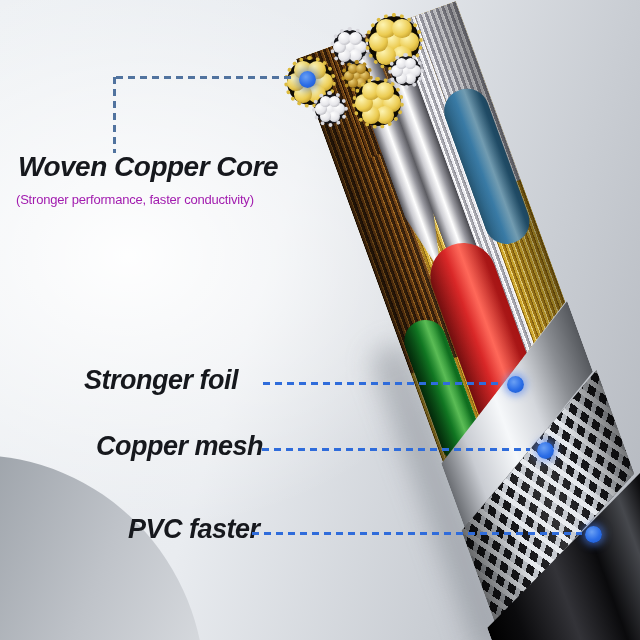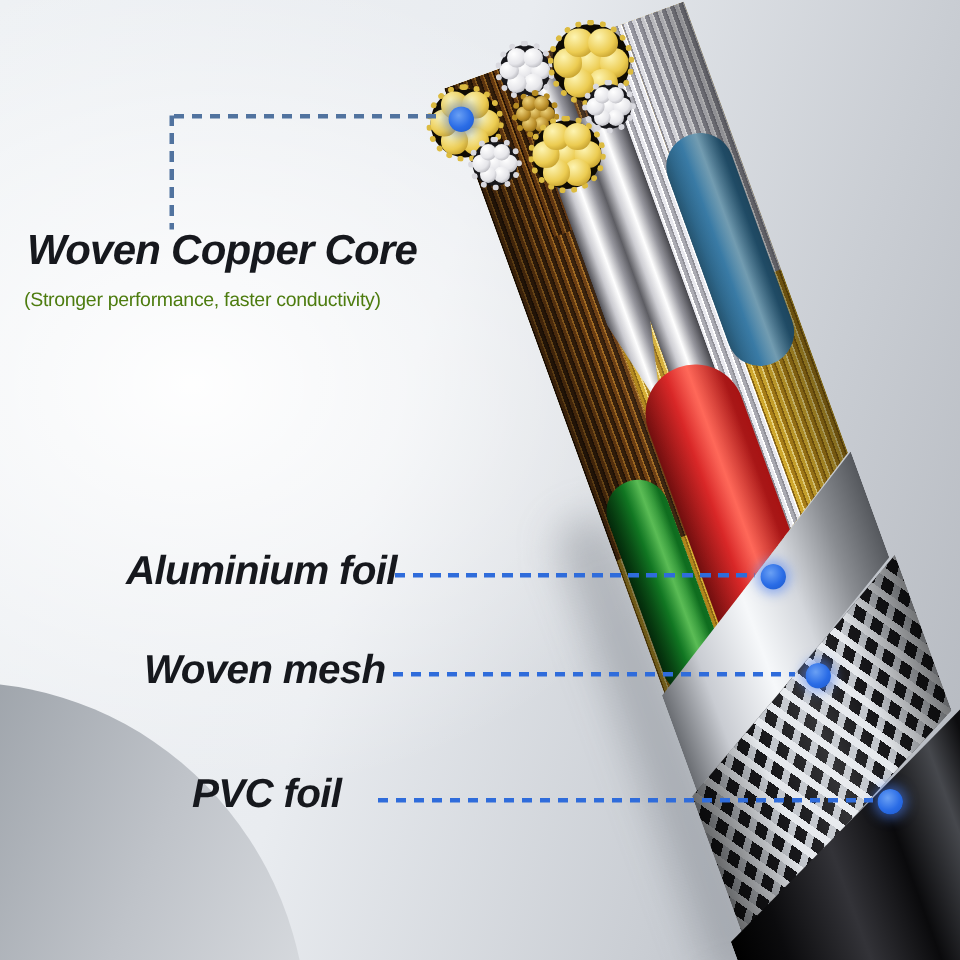--- a/index.html
+++ b/index.html
@@ -71,21 +71,21 @@
   .bundle.white{background:#17171b;} .bundle.white::before{border-color:#d9d9df;}
   .bundle.brass{background:#261a04;} .bundle.brass::before{border-color:#b68c22;}
   .bundle .strand{position:absolute;width:38%;height:38%;border-radius:50%;}
   .bundle.gold .strand{background:radial-gradient(circle at 35% 30%,#fdf4b2,#eccc52 55%,#a87f12);}
   .bundle.white .strand{background:radial-gradient(circle at 35% 30%,#ffffff,#e6e6ea 55%,#97979f);}
   .bundle.brass .strand{background:radial-gradient(circle at 35% 30%,#ecd27c,#bb8f2a 55%,#6e500c);}
 
   
   .lbl{position:absolute;font-style:italic;font-weight:700;font-size:27px;line-height:1;
        color:var(--label-color,#16181d);letter-spacing:-.5px;white-space:nowrap;}
-  .sub{position:absolute;font-size:13px;color:#4d7c0f;letter-spacing:-.2px;white-space:nowrap;}
+  .sub{position:absolute;font-size:13px;color:#a21caf;letter-spacing:-.2px;white-space:nowrap;}
   .dash-h{position:absolute;height:3px;
        background:repeating-linear-gradient(90deg,var(--dl) 0 7px,rgba(0,0,0,0) 7px 12px);}
   .dash-v{position:absolute;width:3px;
        background:repeating-linear-gradient(180deg,var(--dl) 0 7px,rgba(0,0,0,0) 7px 12px);}
   .muted{--dl:var(--line-muted,#51739f);}
   .bright{--dl:var(--line-bright,#2f6cdb);}
   .co-dot{position:absolute;width:17px;height:17px;border-radius:50%;
        background:radial-gradient(circle at 40% 35%,#6aa0f4,#2a6ce6 55%,#1b57c8);
        box-shadow:0 0 7px 3px rgba(80,130,240,.55);}
 </style>
@@ -183,30 +183,30 @@
 
   <div>
     <div class="dash-v muted" style="left:113px;top:77px;height:76px"></div>
     <div class="dash-h muted" style="left:116px;top:76px;width:178px"></div>
     <div class="co-dot" style="left:299px;top:71px"></div>
     <div class="lbl" style="left:18px;top:153px;font-size:28px">Woven Copper Core</div>
     <div class="sub" style="left:16px;top:192px">(Stronger performance, faster conductivity)</div>
   </div>
 
   <div>
-    <div class="lbl" style="left:84px;top:367px">Aluminium foil</div>
+    <div class="lbl" style="left:84px;top:367px">Stronger foil</div>
     <div class="dash-h bright" style="left:263px;top:382px;width:240px"></div>
     <div class="co-dot" style="left:507px;top:376px"></div>
   </div>
 
   <div>
-    <div class="lbl" style="left:96px;top:433px">Woven mesh</div>
+    <div class="lbl" style="left:96px;top:433px">Copper mesh</div>
     <div class="dash-h bright" style="left:262px;top:448px;width:268px"></div>
     <div class="co-dot" style="left:537px;top:442px"></div>
   </div>
 
   <div>
-    <div class="lbl" style="left:128px;top:516px">PVC foil</div>
+    <div class="lbl" style="left:128px;top:516px">PVC faster</div>
     <div class="dash-h bright" style="left:252px;top:532px;width:330px"></div>
     <div class="co-dot" style="left:585px;top:526px"></div>
   </div>
 
 </div>
 
 </body></html>

